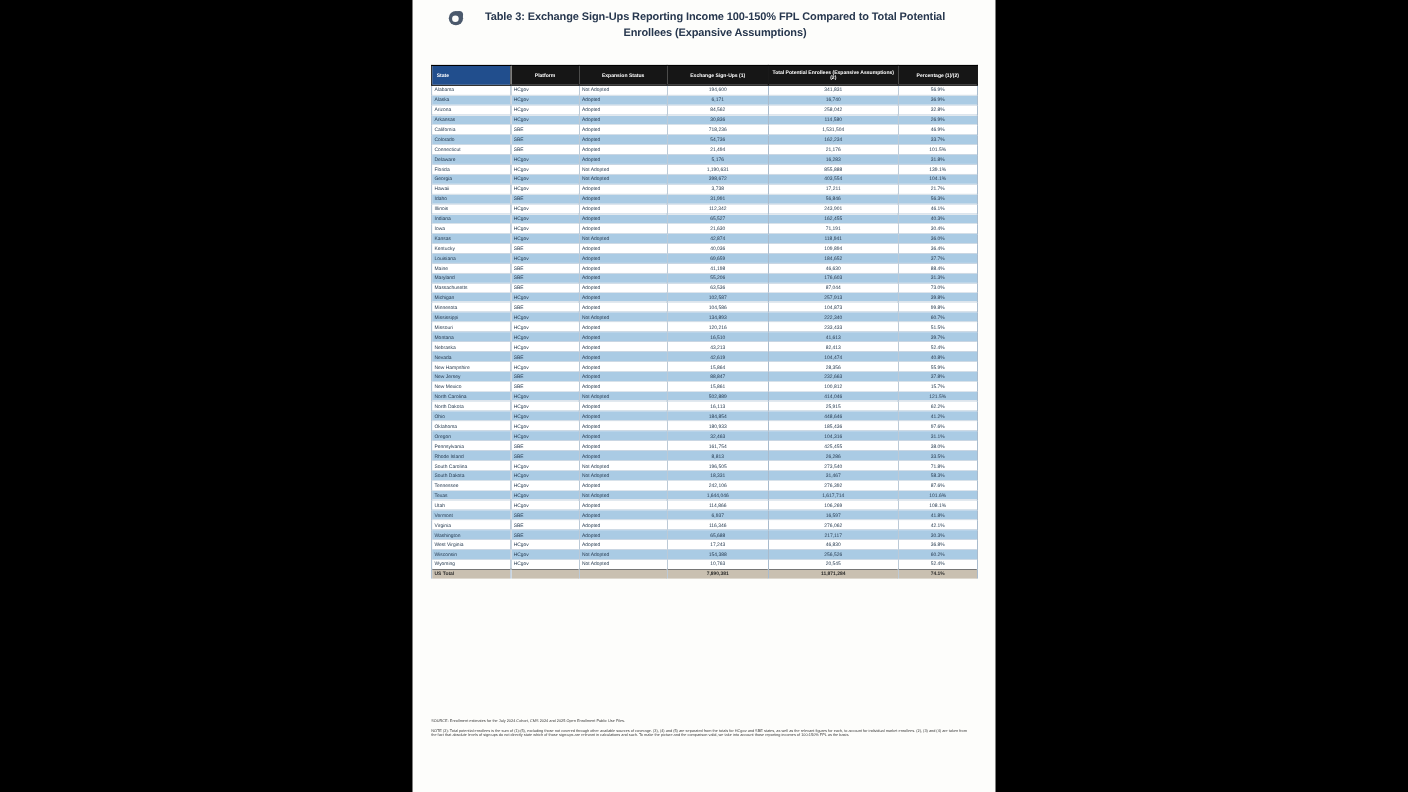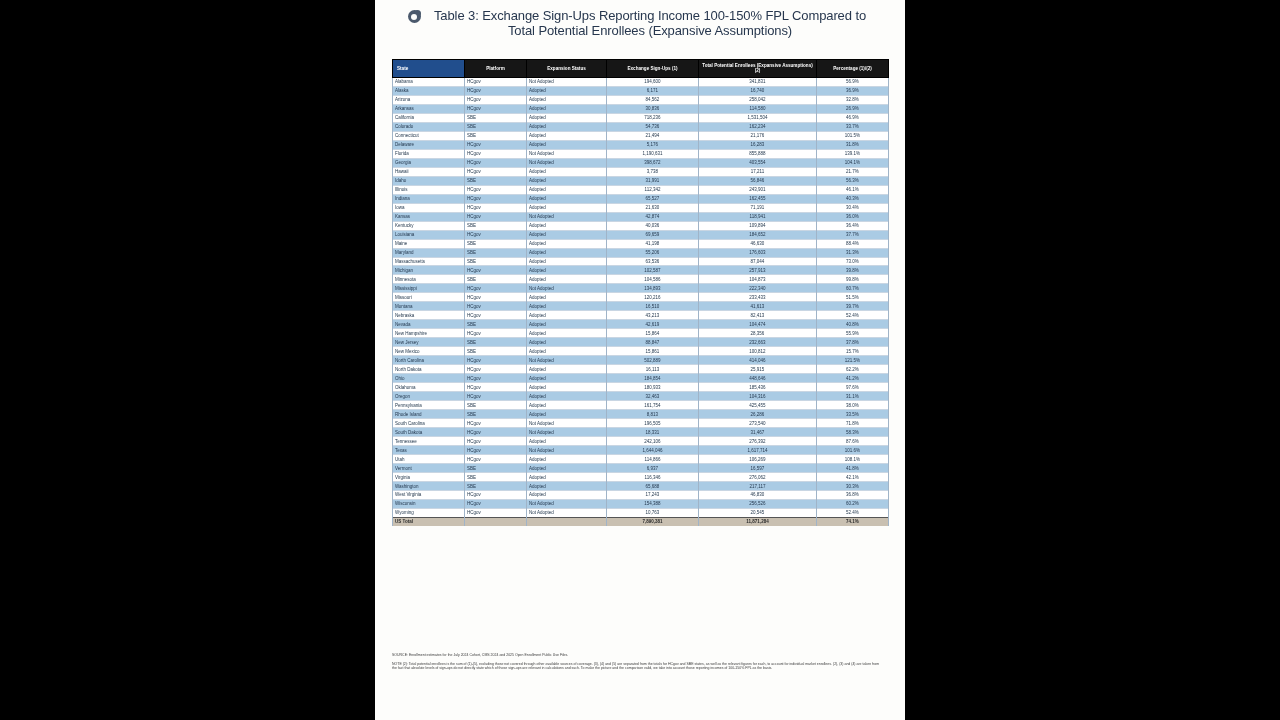--- a/index.html
+++ b/index.html
@@ -38,22 +38,22 @@
     content:"";position:absolute;left:3.5px;top:3.5px;width:6px;height:6px;
     border-radius:50%;background:#fdfdfb;
   }
   #logo::before{
     content:"";position:absolute;left:6px;top:0px;width:7px;height:7px;
     border-radius:50%;background:#2b3d55;
   }
   #title-text{
     width:445px;
     text-align:center;
-    font-size:13px;line-height:14.5px;
-    font-weight:normal;
+    font-size:10px;line-height:14.5px;
+    font-weight:bold;
     color:#26374f;
     letter-spacing:-.1px;
     filter:blur(.32px);
   }
 
   
   #table-wrap{
     position:absolute;left:17px;top:59px;width:496px;
   }
   table{border-collapse:collapse;width:496px;table-layout:fixed;}

